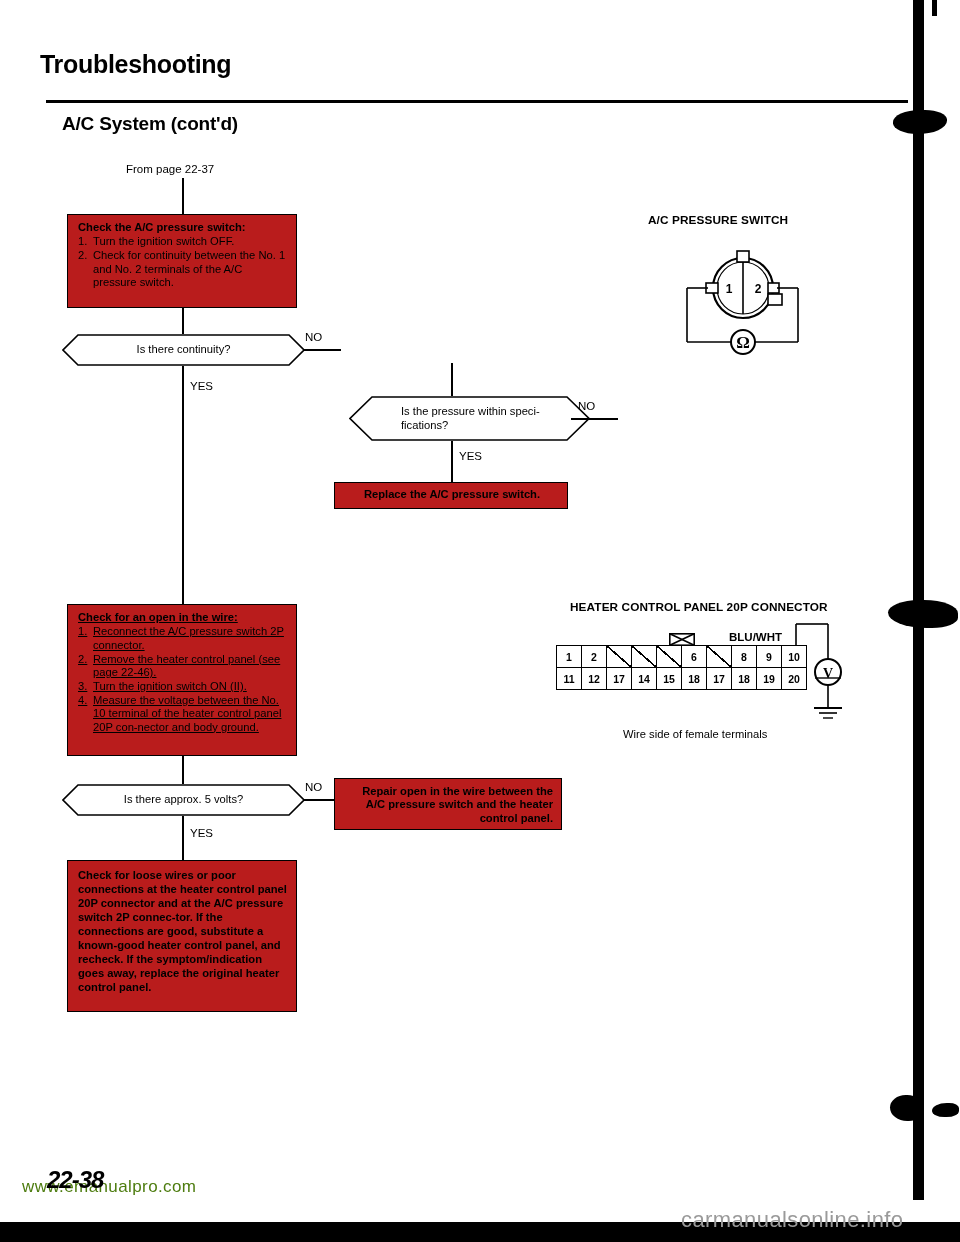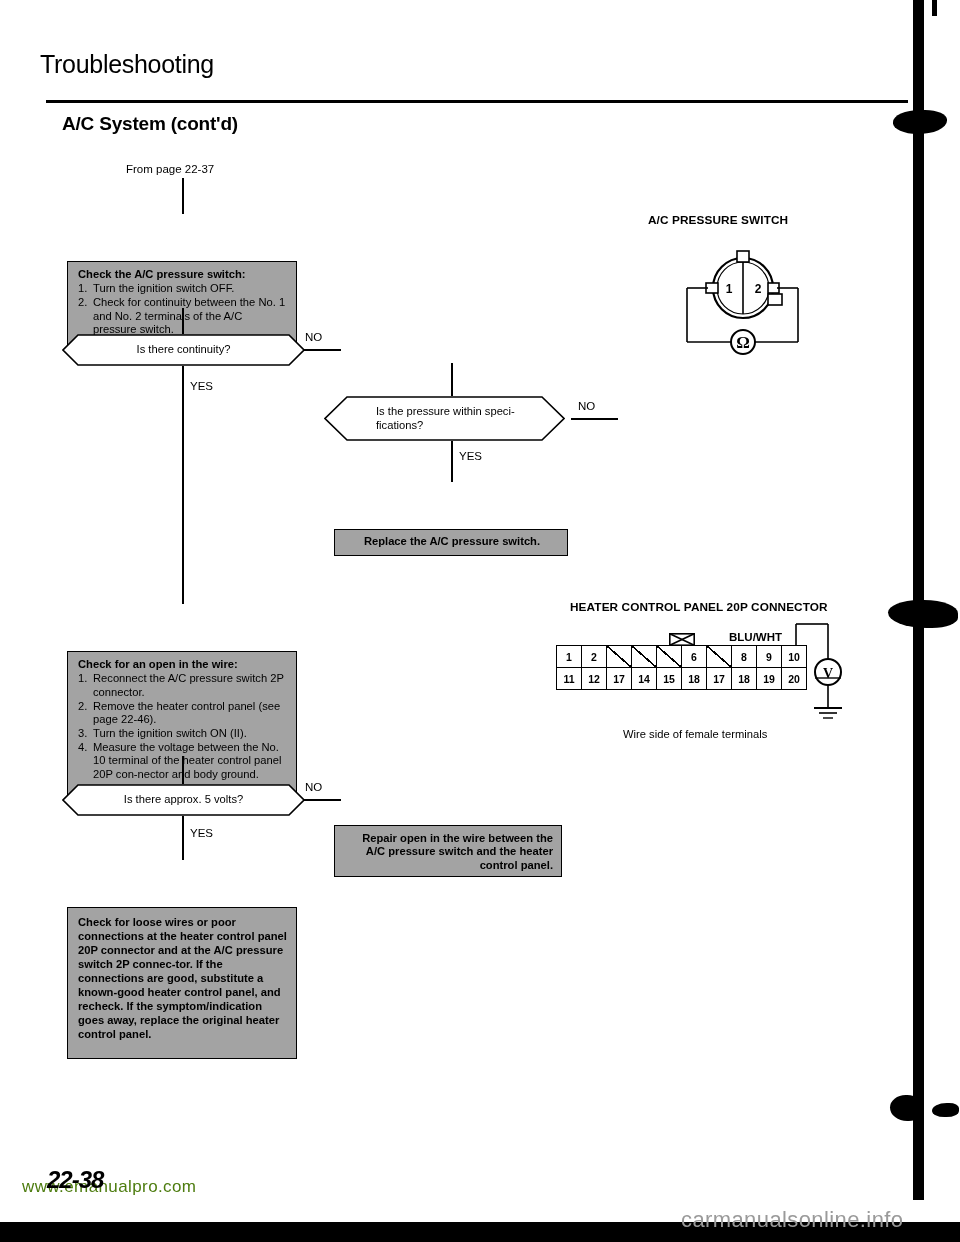--- a/index.html
+++ b/index.html
@@ -6,38 +6,37 @@
   body{
     width:960px;height:1242px;position:relative;overflow:hidden;
     font-family:"Liberation Sans", sans-serif;
     color:#000;
   }
   .page{position:absolute;left:0;top:0;width:960px;height:1242px;background:#fff;}
 
   
   .hdr-title{
     position:absolute;left:40px;top:50px;
-    font-size:25px;font-weight:normal;letter-spacing:-0.3px;
+    font-size:25px;font-weight:bold;letter-spacing:-0.3px;
   }
   .hdr-rule{
     position:absolute;left:46px;top:100px;width:862px;height:3px;background:#000;
   }
   .sec-title{
     position:absolute;left:62px;top:113px;
     font-size:19px;font-weight:bold;letter-spacing:-0.2px;
   }
   .from-page{
     position:absolute;left:126px;top:163px;font-size:11.5px;
   }
 
   
   .box{
-    position:absolute;border:1.6px solid #000;background:#a3a3a3;
+    position:absolute;border:1.6px solid #000;background:#b91c1c;
     box-sizing:border-box;
-    margin-top:47px;
   }
   .box .inner{
     padding:6px 8px 6px 10px;font-size:11.2px;line-height:13.4px;
   }
   .box.bold .inner{font-weight:bold;}
   .b-title{font-weight:bold;display:block;margin-bottom:1px;}
   .numlist{margin:0;padding:0;list-style:none;}
   .numlist li{display:flex;margin-top:0.5px;}
   .numlist li .n{width:15px;flex:0 0 15px;}
   .numlist li .t{flex:1;}
@@ -120,41 +119,41 @@
 
   <div class="hline" style="left:304px;top:349px;width:37px;"></div>
   <div class="lbl" style="left:305px;top:331px;">NO</div>
 
   <div class="vline" style="left:182px;top:366px;height:238px;"></div>
   <div class="lbl" style="left:190px;top:380px;">YES</div>
 
 
   <div class="vline" style="left:451px;top:363px;height:33px;"></div>
 
-  <div class="hex" style="left:324px;top:396px;width:241px;height:45px;">
+  <div class="hex" style="left:349px;top:396px;width:241px;height:45px;">
     <svg width="241" height="45" viewBox="0 0 241 45">
       <polygon points="23,1 218,1 240,22.5 218,44 23,44 1,22.5" fill="#fff" stroke="#000" stroke-width="1.6"></polygon>
     </svg>
     <div class="htxt lft">Is the pressure within speci-fications?</div>
   </div>
 
   <div class="hline" style="left:571px;top:418px;width:47px;"></div>
   <div class="lbl" style="left:578px;top:400px;">NO</div>
 
 
   <div class="vline" style="left:451px;top:441px;height:41px;"></div>
   <div class="lbl" style="left:459px;top:450px;">YES</div>
 
   <div class="box bold" style="left:334px;top:482px;width:234px;height:27px;">
     <div class="inner" style="padding-top:5px;text-align:center;">
       <span>Replace the A/C pressure switch.</span>
     </div>
   </div>
 
-  <div class="box" style="left:67px;top:604px;width:230px;height:152px;">
+  <div class="box" style="left:67px;top:604px;width:230px;height:152px;text-decoration:underline;">
     <div class="inner">
       <span class="b-title">Check for an open in the wire:</span>
       <ul class="numlist">
         <li>
             <span class="n">1.</span>
             <span class="t">Reconnect the A/C pressure switch 2P connector.</span>
           </li>
         <li>
             <span class="n">2.</span>
             <span class="t">Remove the heater control panel (see page 22-46).</span>

